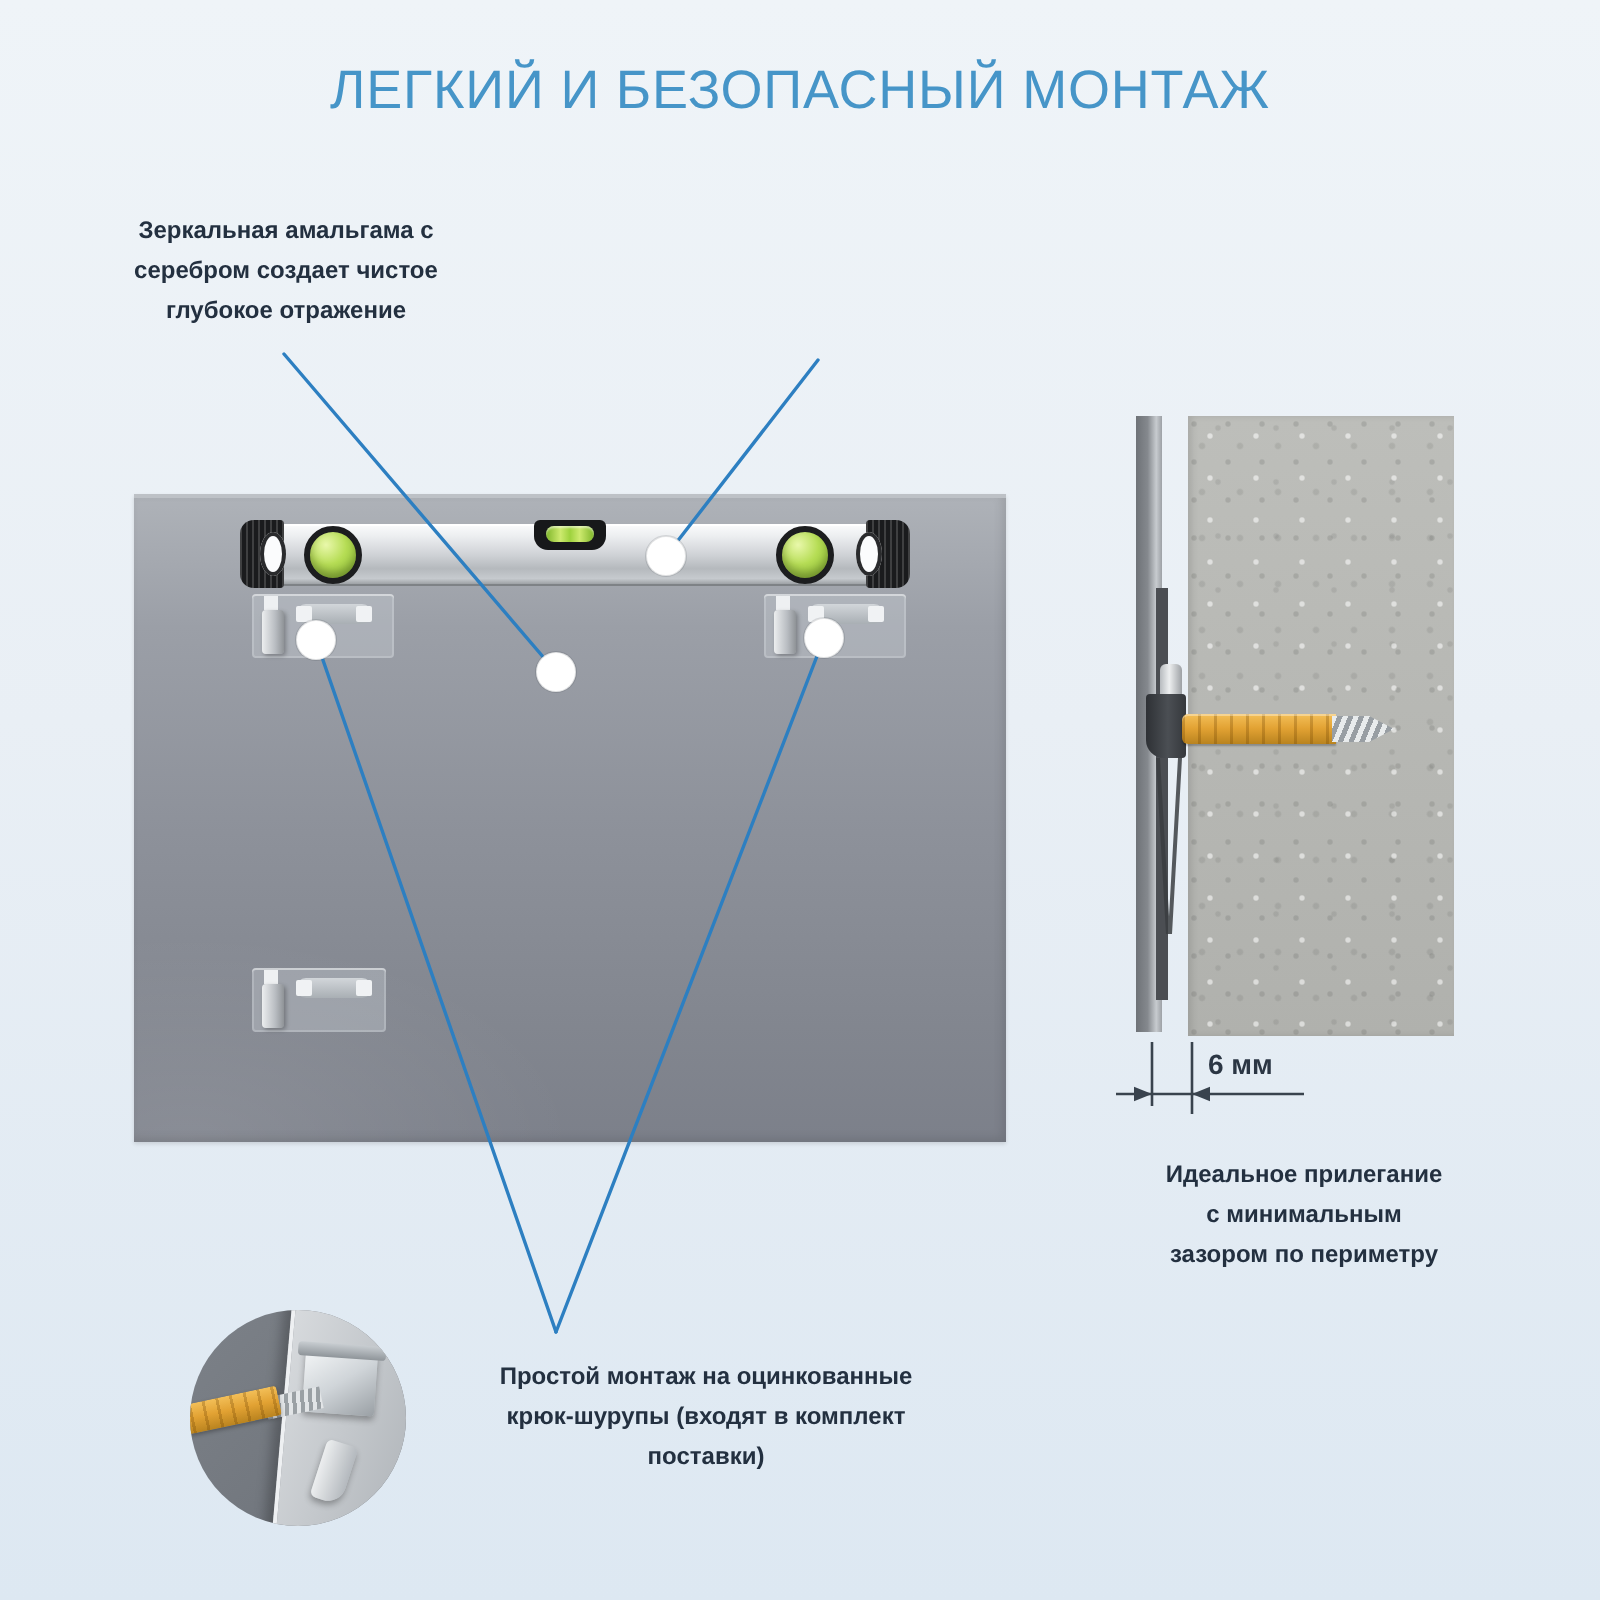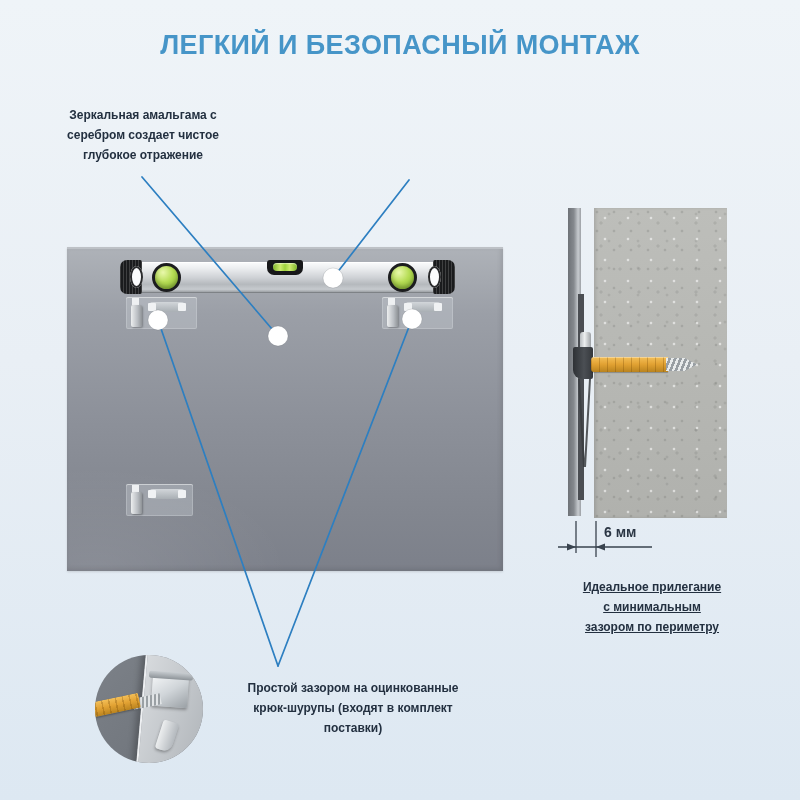--- a/index.html
+++ b/index.html
@@ -6,29 +6,29 @@
   body{font-family:"Liberation Sans",sans-serif;}
   #stage{
     position:relative;width:800px;height:800px;overflow:hidden;
     background:linear-gradient(180deg,#eff4f8 0%,#e9eff5 45%,#dde8f2 100%);
   }
   .abs{position:absolute;}
 
   
   .title{
     left:0;top:30px;width:800px;text-align:center;
-    font-size:27px;font-weight:700;letter-spacing:.4px;color:#4695c8;
+    font-size:27px;font-weight:400;letter-spacing:.4px;color:#4695c8;
   }
   .note{
     font-size:12px;line-height:20px;font-weight:700;color:#233040;
     text-align:center;white-space:pre-line;z-index:6;
   }
   .note-amalgam{left:33px;top:105px;width:220px;}
   .note-geometry{left:296px;top:105px;width:220px;}
-  .note-fit{left:546px;top:577px;width:212px;text-decoration:underline;}
+  .note-fit{left:546px;top:577px;width:212px;}
   .note-hooks{left:208px;top:678px;width:290px;}
   .dim-label{left:604px;top:524px;width:60px;text-align:left;font-size:14px;font-weight:700;color:#2b3644;z-index:6;}
 
   
   .panel{
     left:67px;top:247px;width:436px;height:322px;z-index:1;
     background:
       radial-gradient(300px 160px at 6% 100%, rgba(255,255,255,.10), transparent 65%),
       linear-gradient(180deg,#aeb2b8 0%,#9b9fa7 20%,#8d919a 52%,#82868f 82%,#7c808a 100%);
     border-top:2px solid #bdc1c6;
@@ -218,18 +218,18 @@
       <polygon points="596,547 605,543.4 605,550.6"></polygon>
     </g>
   </svg>
 
   <div class="abs note note-amalgam">Зеркальная амальгама с
 серебром создает чистое
 глубокое отражение</div>
   <div class="abs note note-fit">Идеальное прилегание
 с минимальным
 зазором по периметру</div>
-  <div class="abs note note-hooks">Простой зазором на оцинкованные
+  <div class="abs note note-hooks">Простой монтаж на оцинкованные
 крюк-шурупы (входят в комплект
 поставки)</div>
   <div class="abs dim-label">6 мм</div>
 
 </div>
 
 </body></html>

